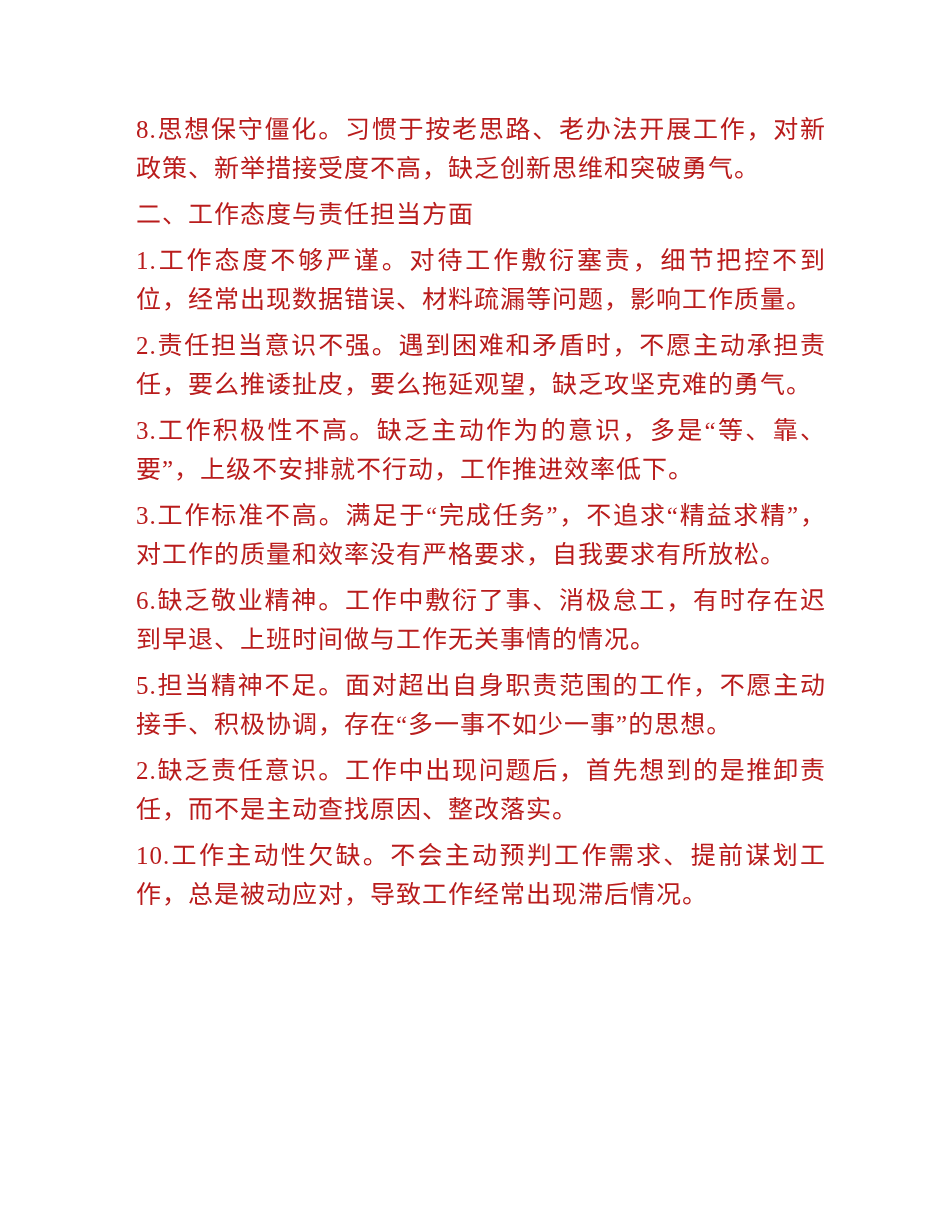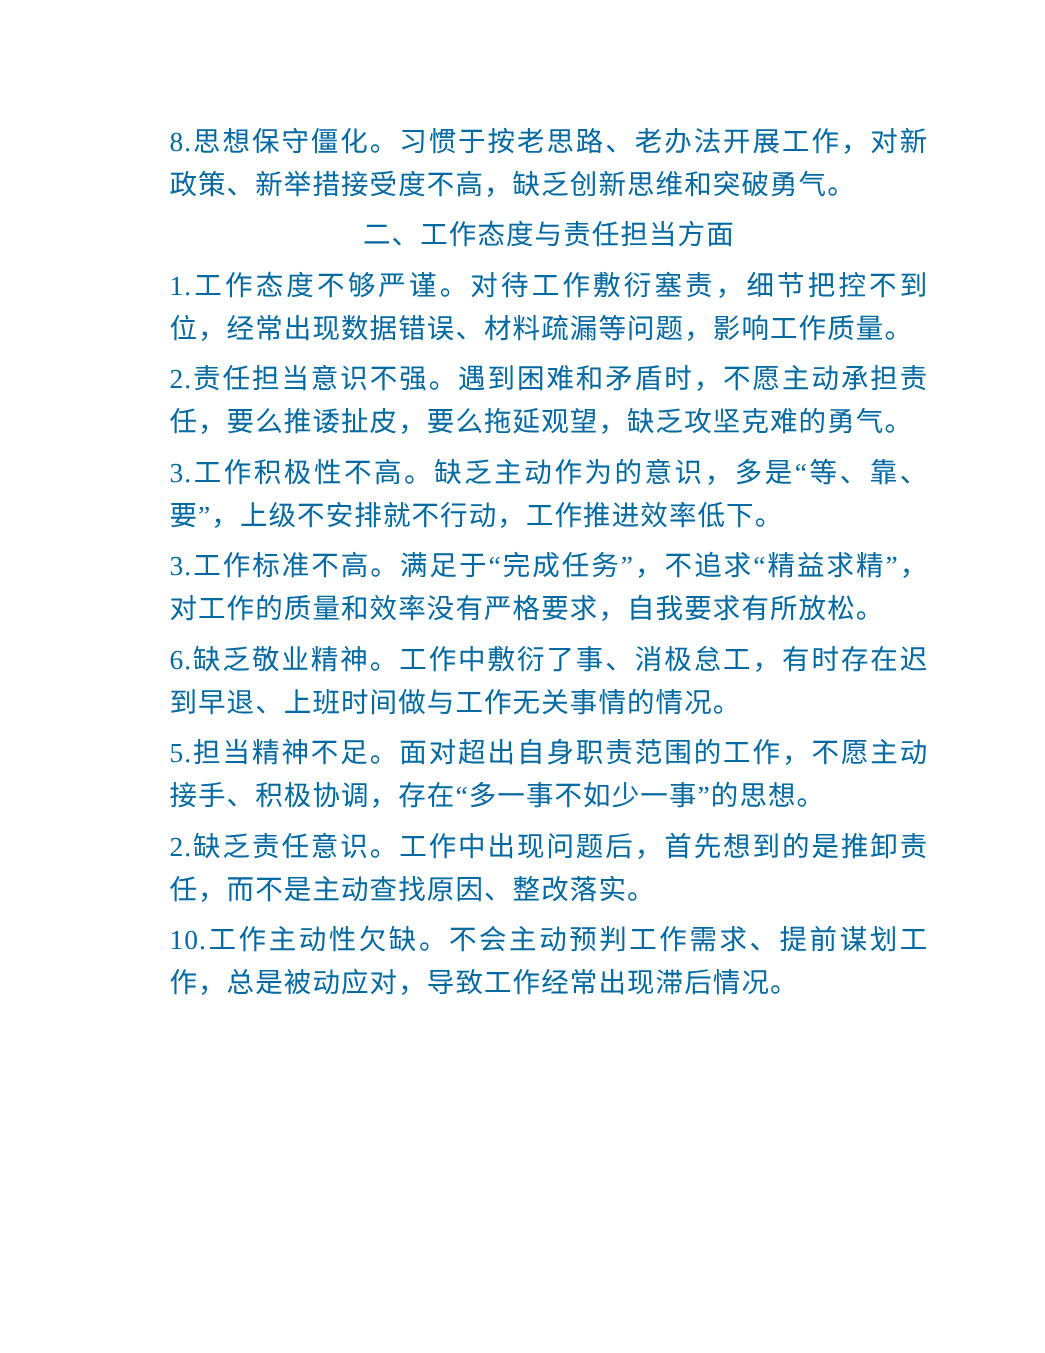--- a/index.html
+++ b/index.html
@@ -14,37 +14,37 @@
       font-family: "Liberation Serif", "DejaVu Serif", serif;
     }
     .page {
       position: relative;
       width: 950px;
       height: 1230px;
       background: #ffffff;
     }
     .doc-body {
       position: absolute;
-      left: 154px;
+      left: 136px;
       top: 110px;
       width: 690px;
-      color: #0369a1;
+      color: #b91c1c;
     }
     p.para {
       margin: 0 0 7px 0;
       font-size: 25px;
       line-height: 39px;
       letter-spacing: 1px;
       text-align: justify;
       text-justify: inter-character;
       font-weight: 400;
       -webkit-font-smoothing: antialiased;
     }
     p.para.heading {
-      text-align: center;
+      text-align: left;
     }
   </style>
 </head>
 <body>
 
 <div class="page">
   <div class="doc-body">
 
   <p class="para">8.思想保守僵化。习惯于按老思路、老办法开展工作，对新政策、新举措接受度不高，缺乏创新思维和突破勇气。</p>
       <p class="para heading">二、工作态度与责任担当方面</p>

